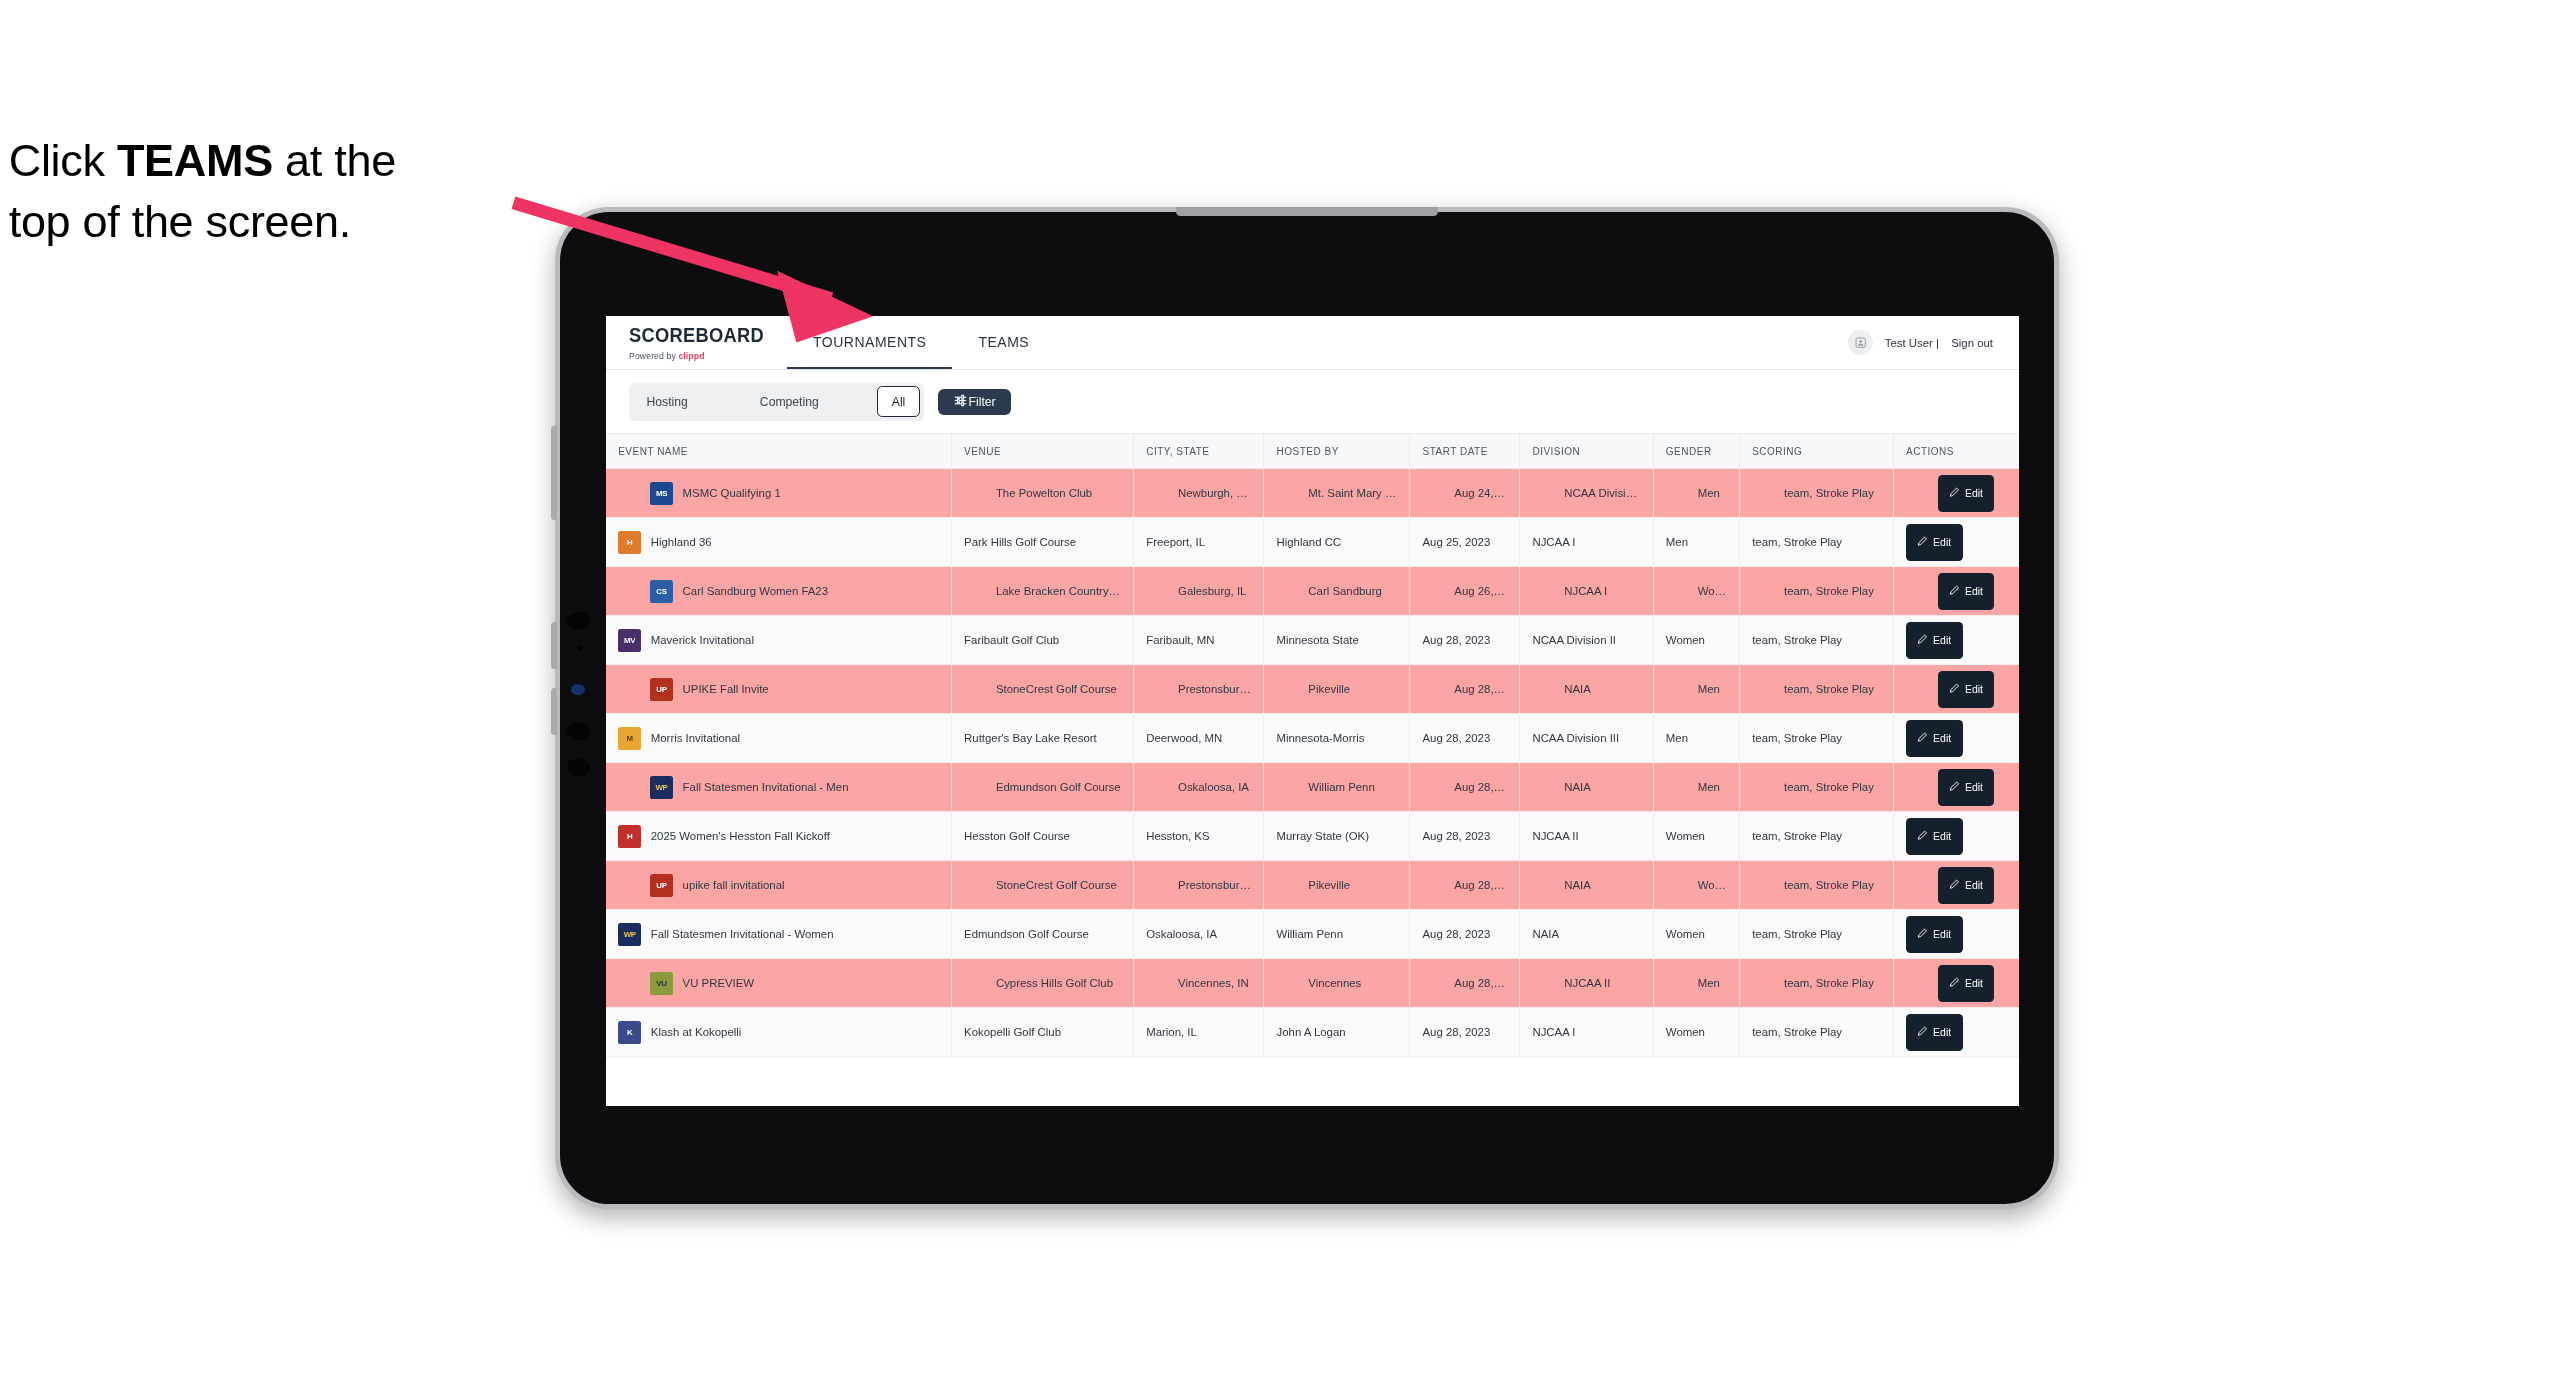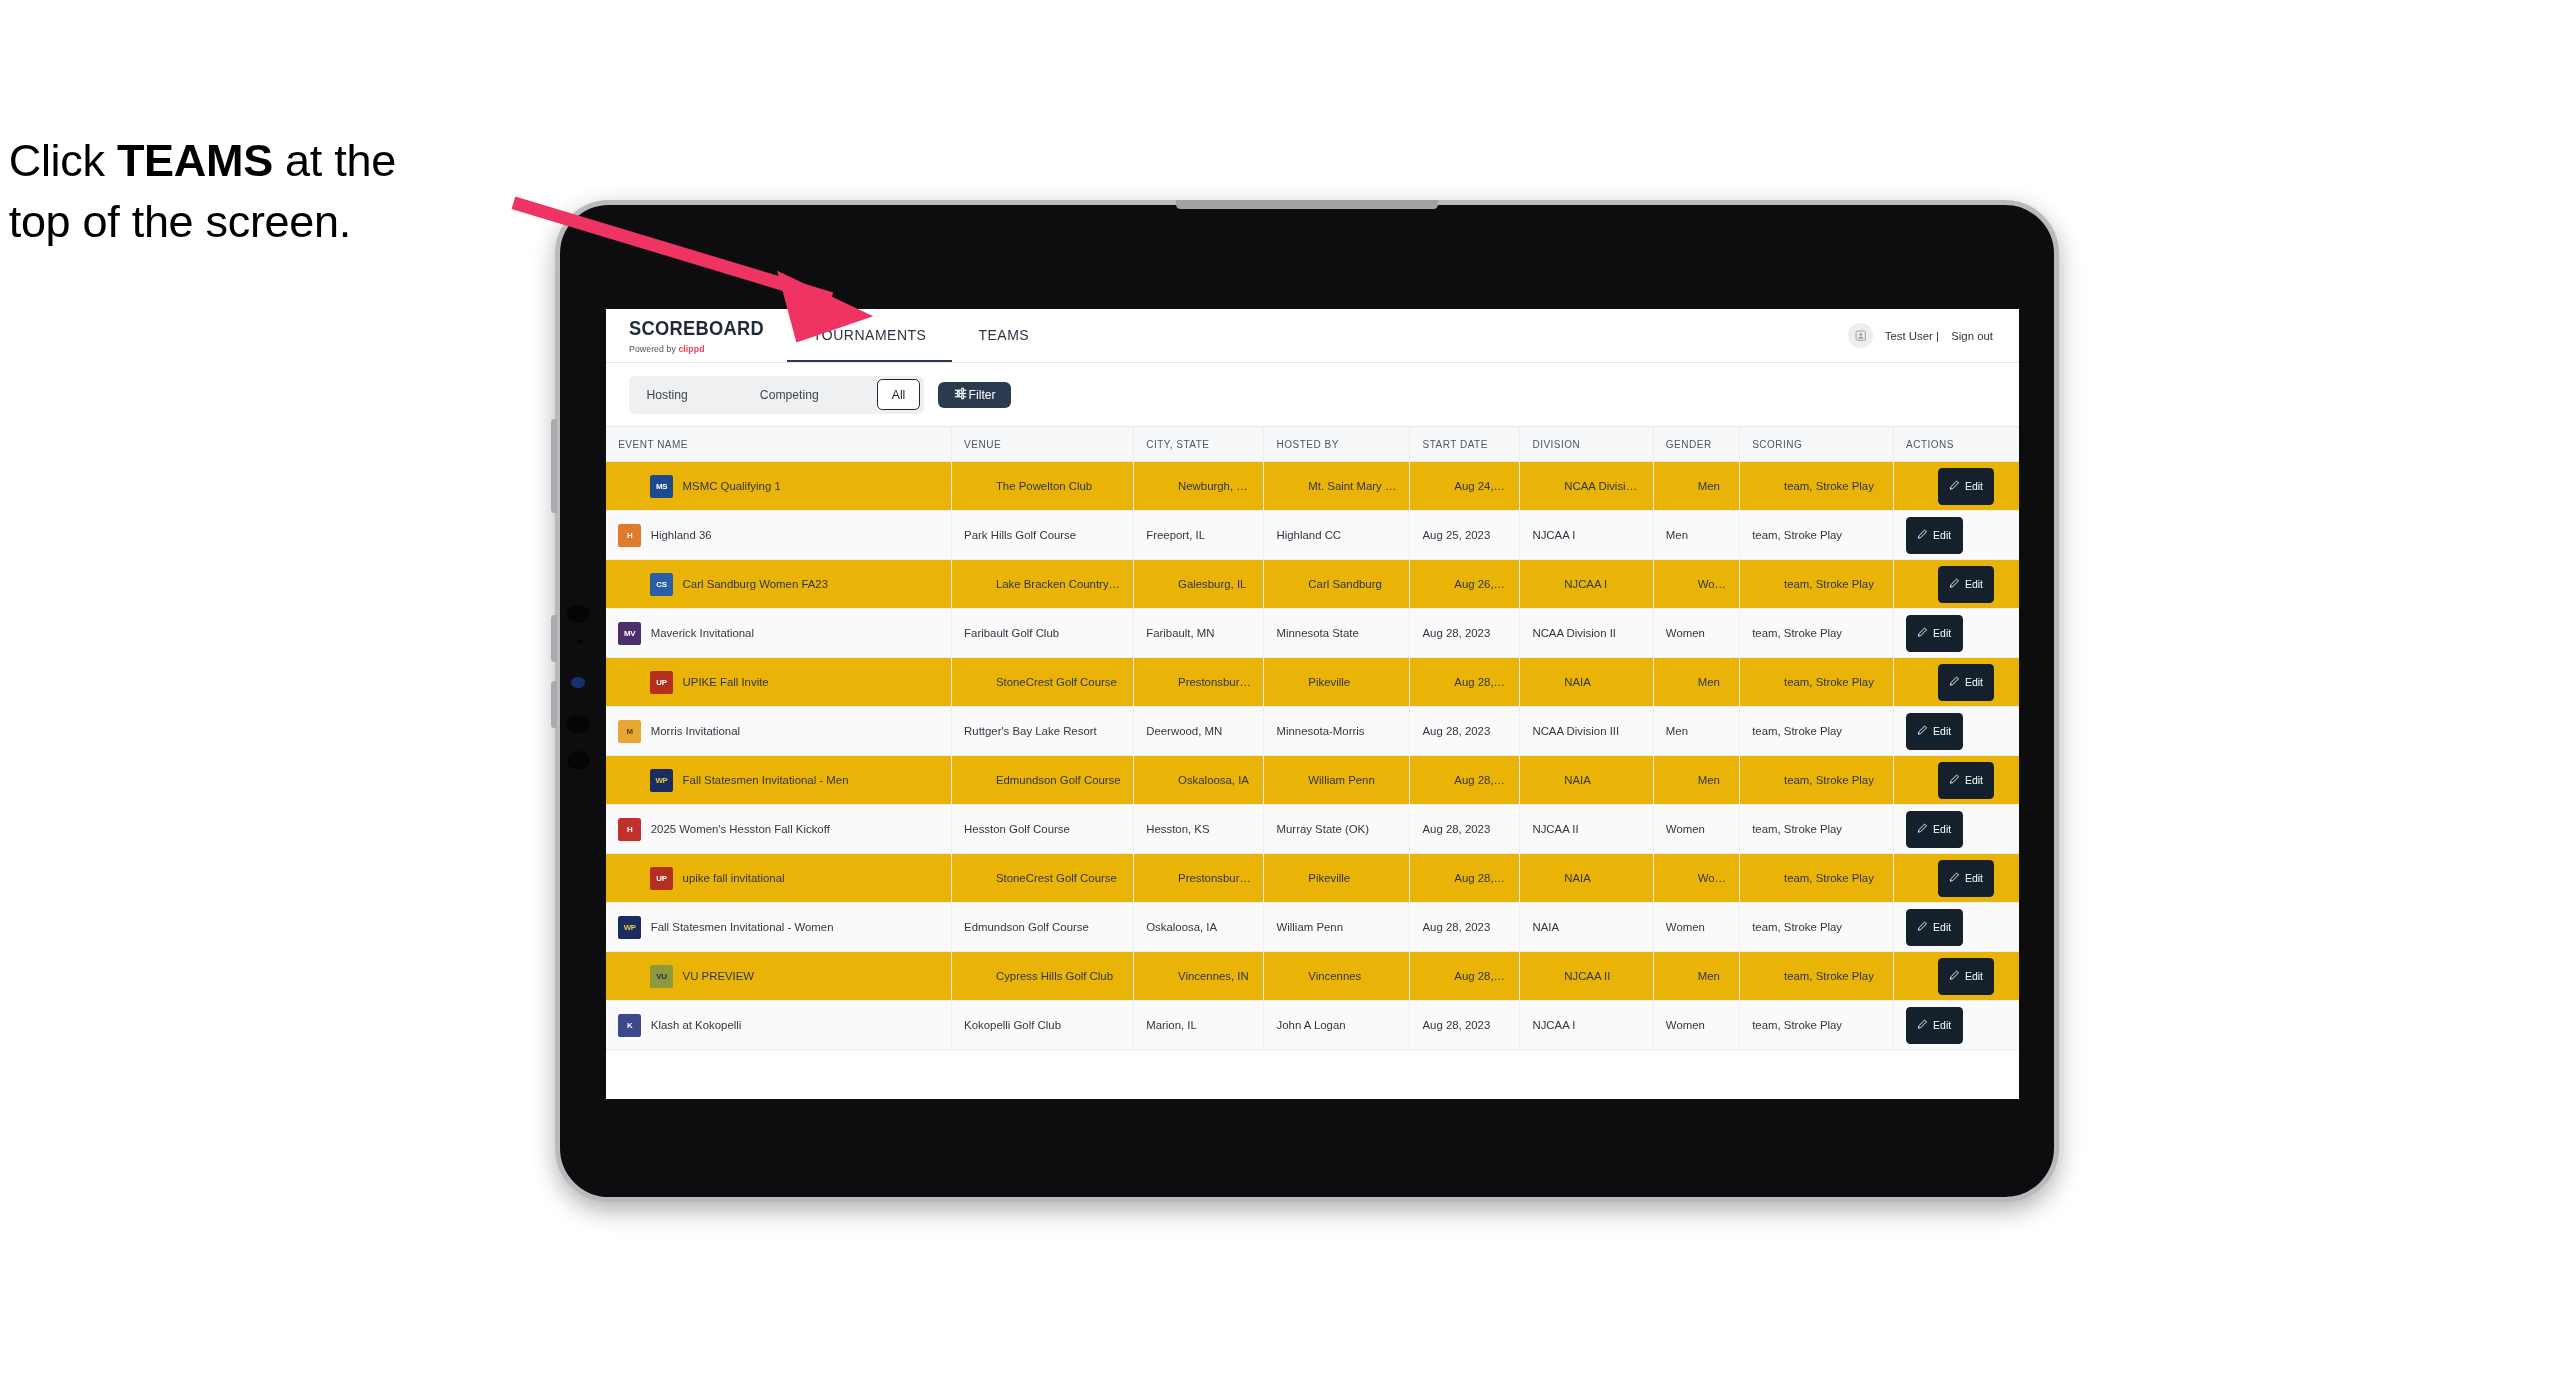--- a/index.html
+++ b/index.html
@@ -24,21 +24,21 @@
     letter-spacing: -0.3px;
   }
   .callout b { font-weight: 700; }
 
   
   .arrow-svg { position: absolute; left: 0; top: 0; width: 2576px; height: 1386px; pointer-events: none; z-index: 40; }
 
   
   .device {
     position: absolute;
-    left: 555px; top: 200px;
+    left: 555px; top: 207px;
     width: 1504px; height: 1002px;
     background: #0d0d0f;
     border-radius: 54px;
     border: 5.2px solid #b9babd;
     box-shadow: 0 8.7px 23px rgba(0,0,0,0.30);
     z-index: 10;
   }
   .device-topnotch {
     position: absolute; left: 50%; top: -5.2px; transform: translateX(-50%);
     width: 262px; height: 8.7px;
@@ -174,21 +174,21 @@
   table.grid td {
     border-bottom: 0.9px solid #edeef0;
     border-right: 0.9px solid #edeef0;
     font-size: 11.4px; color: #2f3742;
     padding: 0 12.2px; height: 49px;
     vertical-align: middle; white-space: nowrap;
     overflow: hidden; text-overflow: ellipsis;
   }
   table.grid td:last-child { border-right: none; }
   tr.row-alt td { background: #fafafa; }
-  tr.row-norm td { background: #eab308; padding-left: 44px; }
+  tr.row-norm td { background: #fca5a5; padding-left: 44px; }
 
   .ev-cell { display: flex; align-items: center; gap: 9.6px; }
   .ev-logo {
     width: 23px; height: 23px; flex: 0 0 23px;
     border-radius: 2.6px;
     display: flex; align-items: center; justify-content: center;
     font-size: 7.9px; font-weight: 700; color: #fff;
     overflow: hidden; letter-spacing: -0.3px;
   }
   .edit-btn {

